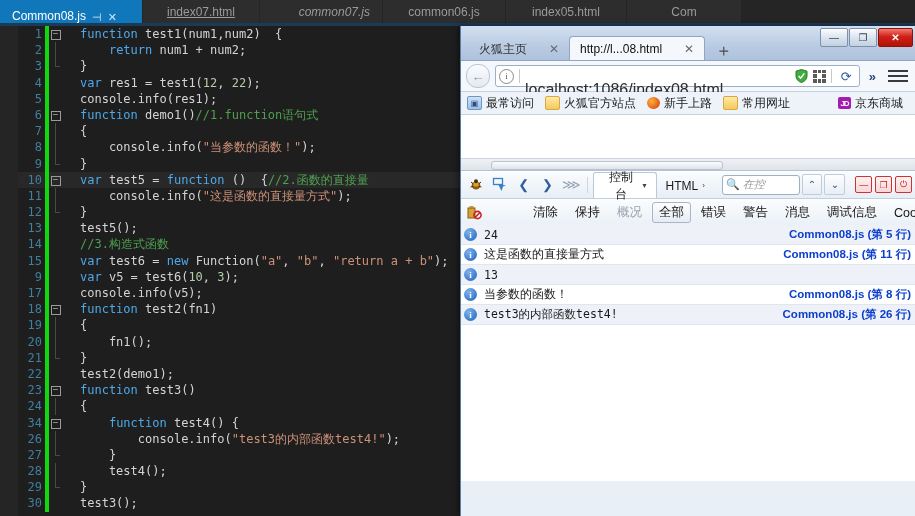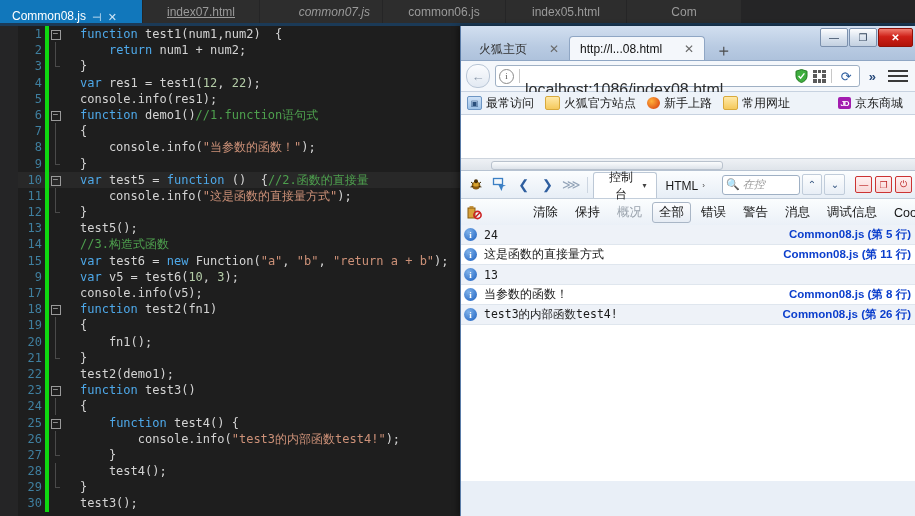--- a/index.html
+++ b/index.html
@@ -478,21 +478,21 @@
         </div>
         <div class="crow">
           <div class="lnum">24</div>
           <div class="chg"></div>
           <div class="fold">
             <span class="guide"></span>
           </div>
           <div class="ctext"><span class="pl">{</span></div>
         </div>
         <div class="crow">
-          <div class="lnum">25</div>
+          <div class="lnum">34</div>
           <div class="chg"></div>
           <div class="fold" style="padding-left: 0px;"><span class="box">–</span></div>
           <div class="ctext"><span class="pl">    </span><span class="kw">function</span><span class="pl"> test4() {</span></div>
         </div>
         <div class="crow">
           <div class="lnum">26</div>
           <div class="chg"></div>
           <div class="fold">
             <span class="guide"></span>
           </div>

